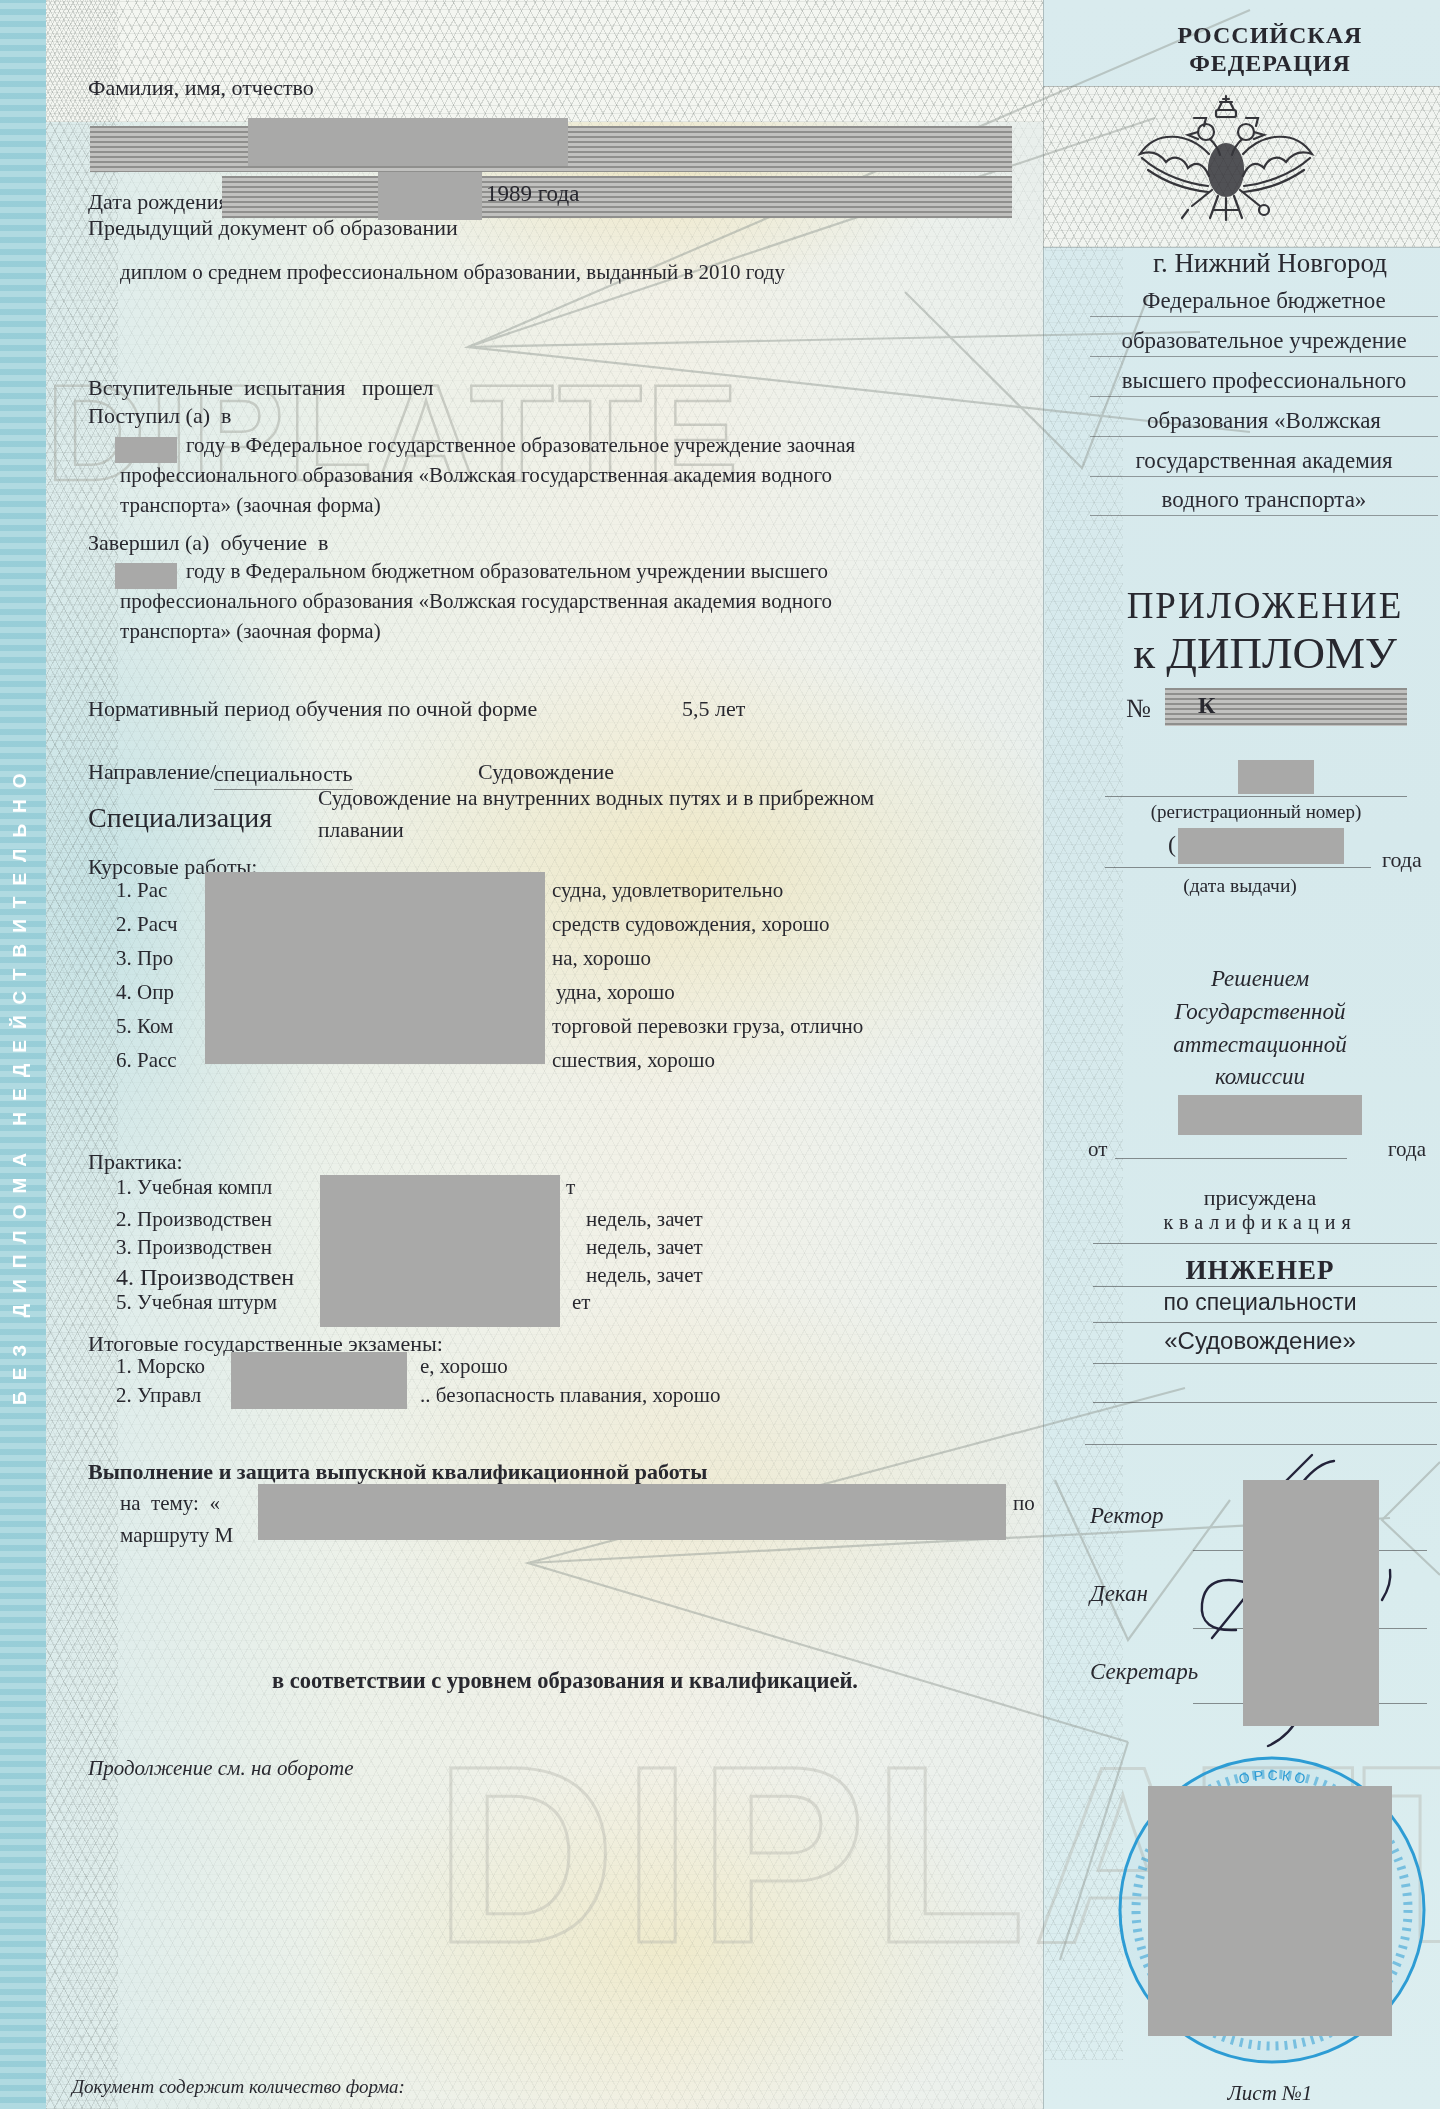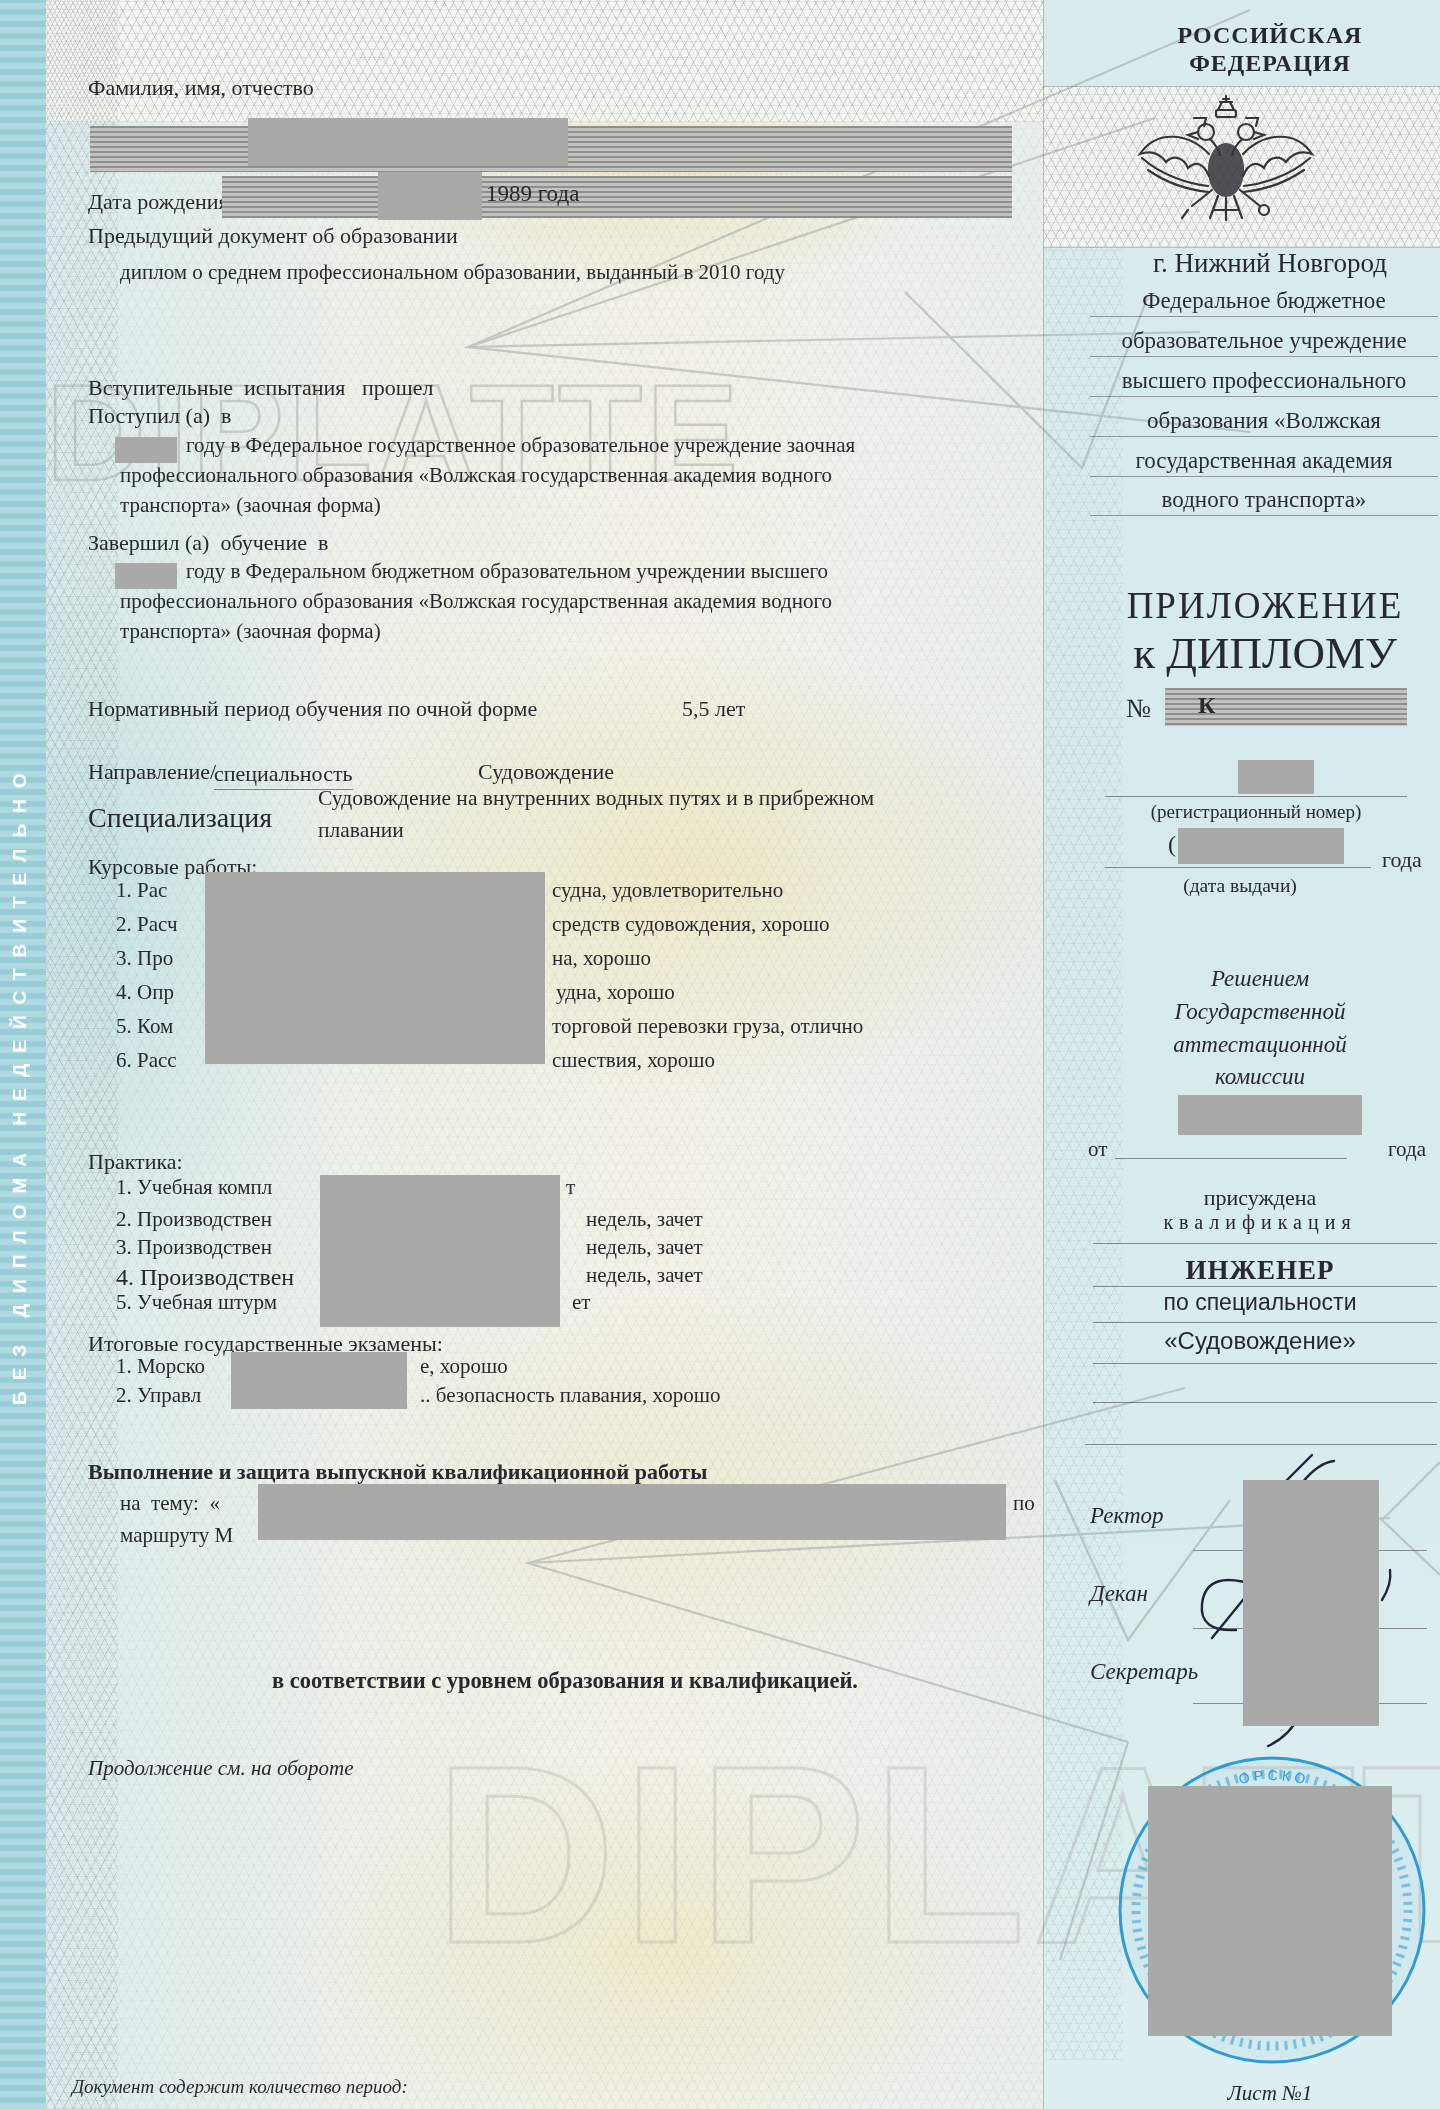--- a/index.html
+++ b/index.html
@@ -79,21 +79,21 @@
   <div class="t" style="left:88px;top:76px;font-size:22px;z-index:3;">Фамилия, имя, отчество</div>
 
   <div class="bar" style="left:90px;top:126px;width:922px;height:46px;z-index:5;"></div>
   <div class="box" style="left:248px;top:118px;width:320px;height:48px;z-index:5;"></div>
 
   <div class="t" style="left:88px;top:190px;font-size:22px;z-index:3;">Дата рождения</div>
   <div class="bar" style="left:222px;top:176px;width:790px;height:42px;z-index:5;"></div>
   <div class="box" style="left:378px;top:172px;width:104px;height:48px;z-index:5;"></div>
   <div class="t" style="left:486px;top:181px;font-size:23px;z-index:6;">1989 года</div>
 
-  <div class="t" style="left:88px;top:224px;font-size:22px;z-index:3;">Предыдущий документ об образовании</div>
+  <div class="t" style="left:88px;top:216px;font-size:22px;z-index:3;">Предыдущий документ об образовании</div>
   <div class="t" style="left:120px;top:261px;font-size:21px;z-index:3;">диплом о среднем профессиональном образовании, выданный в 2010 году</div>
 
   <div class="t" style="left:88px;top:376px;font-size:22px;z-index:3;">Вступительные  испытания   прошел</div>
 
   <div class="t" style="left:88px;top:404px;font-size:22px;z-index:3;">Поступил (а)  в</div>
   <div class="box" style="left:115px;top:437px;width:62px;height:26px;z-index:5;"></div>
   <div class="t" style="left:186px;top:434px;font-size:21px;z-index:3;">году в Федеральное государственное образовательное учреждение заочная</div>
   <div class="t" style="left:120px;top:464px;font-size:21px;z-index:3;">профессионального образования «Волжская государственная академия водного</div>
   <div class="t" style="left:120px;top:494px;font-size:21px;z-index:3;">транспорта» (заочная форма)</div>
 
@@ -151,21 +151,21 @@
 
   <div class="t" style="left:88px;top:1460px;font-size:22px;font-weight:600;z-index:3;font-family:Liberation Serif, serif;">Выполнение и защита выпускной квалификационной работы</div>
   <div class="t" style="left:120px;top:1492px;font-size:21px;z-index:3;">на  тему:  «</div>
   <div class="box" style="left:258px;top:1484px;width:748px;height:56px;z-index:5;"></div>
   <div class="t" style="left:1013px;top:1492px;font-size:21px;z-index:6;">по</div>
   <div class="t" style="left:120px;top:1524px;font-size:21px;z-index:3;">маршруту М</div>
 
   <div class="t ctr" style="left:150px;width:830px;top:1668px;font-size:22.5px;font-weight:bold;z-index:3;">в соответствии с уровнем образования и квалификацией.</div>
 
   <div class="t it" style="left:88px;top:1757px;font-size:21px;z-index:3;">Продолжение см. на обороте</div>
-  <div class="t it" style="left:72px;top:2076px;font-size:19px;z-index:3;">Документ содержит количество период:</div>
+  <div class="t it" style="left:72px;top:2076px;font-size:19px;z-index:3;">Документ содержит количество форма:</div>
 
   <div class="rule" style="left:1043px;top:0;width:1px;height:2109px;background:rgba(90,100,100,.35);z-index:2;"></div>
   <div class="rule" style="left:1043px;top:86px;width:397px;background:rgba(90,100,100,.3);z-index:2;"></div>
   <div class="rule" style="left:1043px;top:247px;width:397px;background:rgba(90,100,100,.3);z-index:2;"></div>
 
   <div class="t b ctr" style="left:1120px;width:300px;top:22px;font-size:24px;letter-spacing:1px;z-index:3;">РОССИЙСКАЯ</div>
   <div class="t b ctr" style="left:1120px;width:300px;top:50px;font-size:24px;letter-spacing:1px;z-index:3;">ФЕДЕРАЦИЯ</div>
 
   <svg class="abs" style="left:1128px;top:92px;z-index:3;" width="196" height="144" viewBox="0 0 196 144">
     <g stroke="#35353a" fill="none" stroke-width="2.2" stroke-linecap="round">

